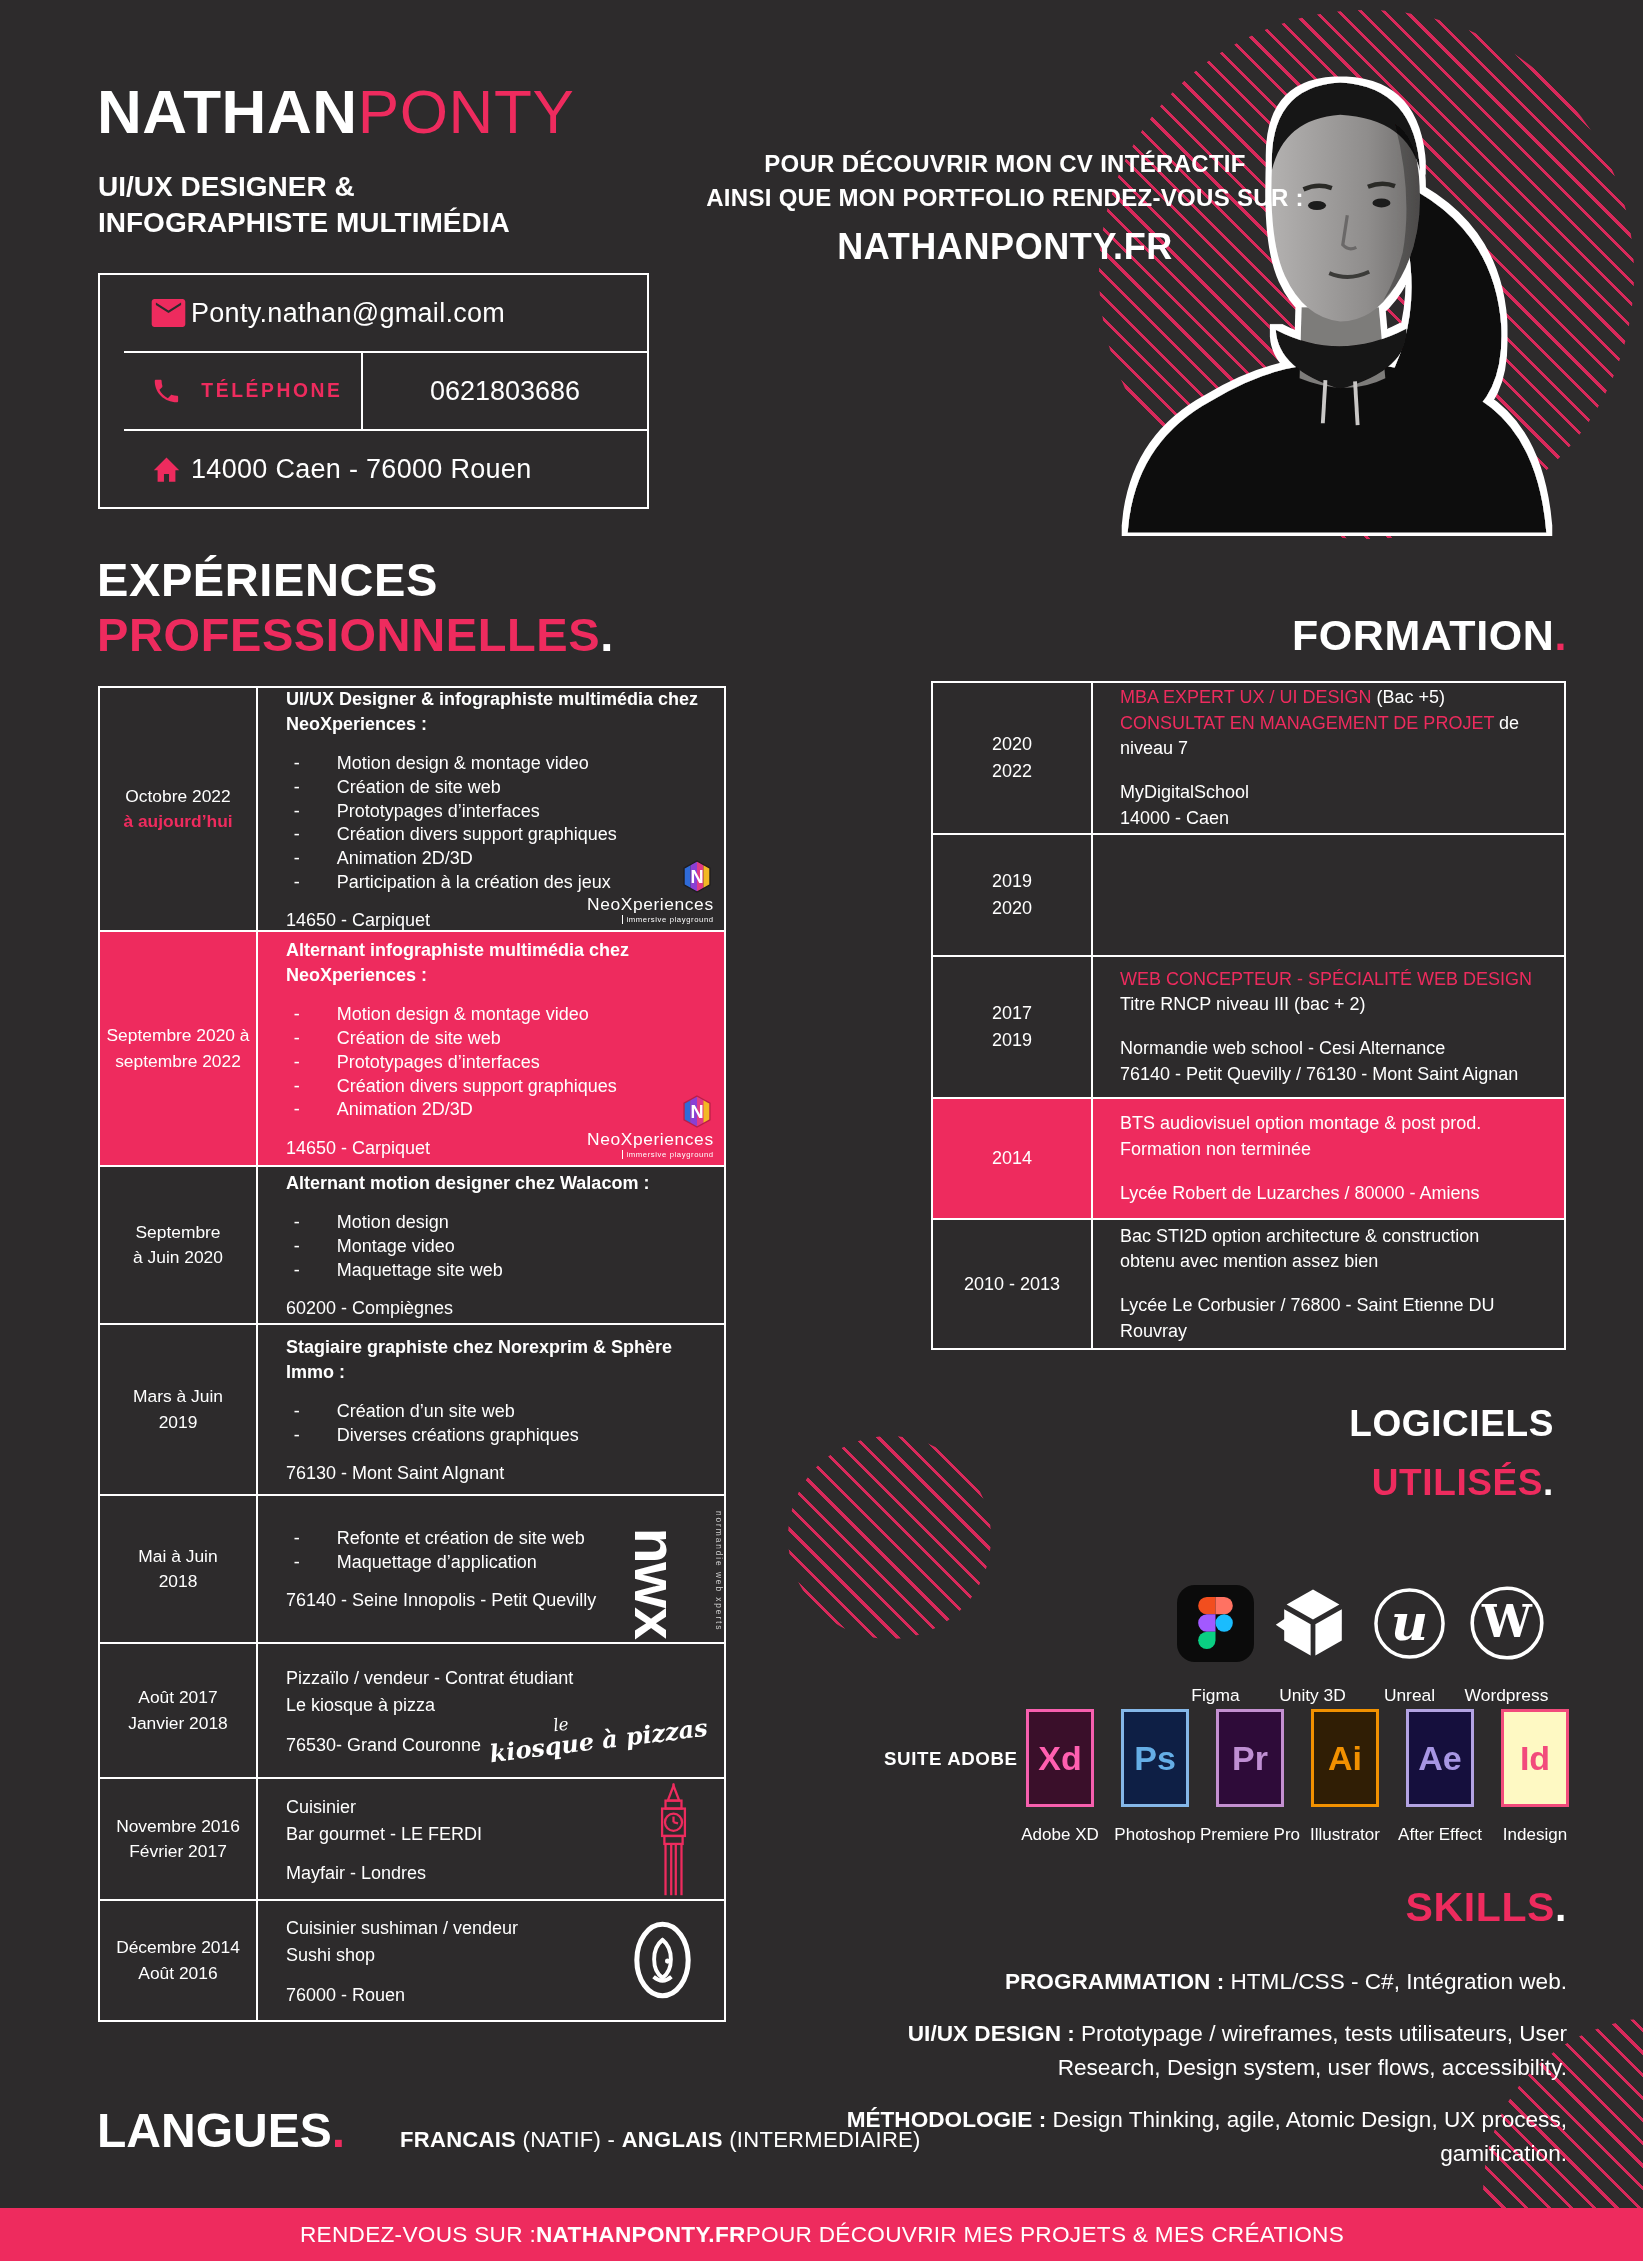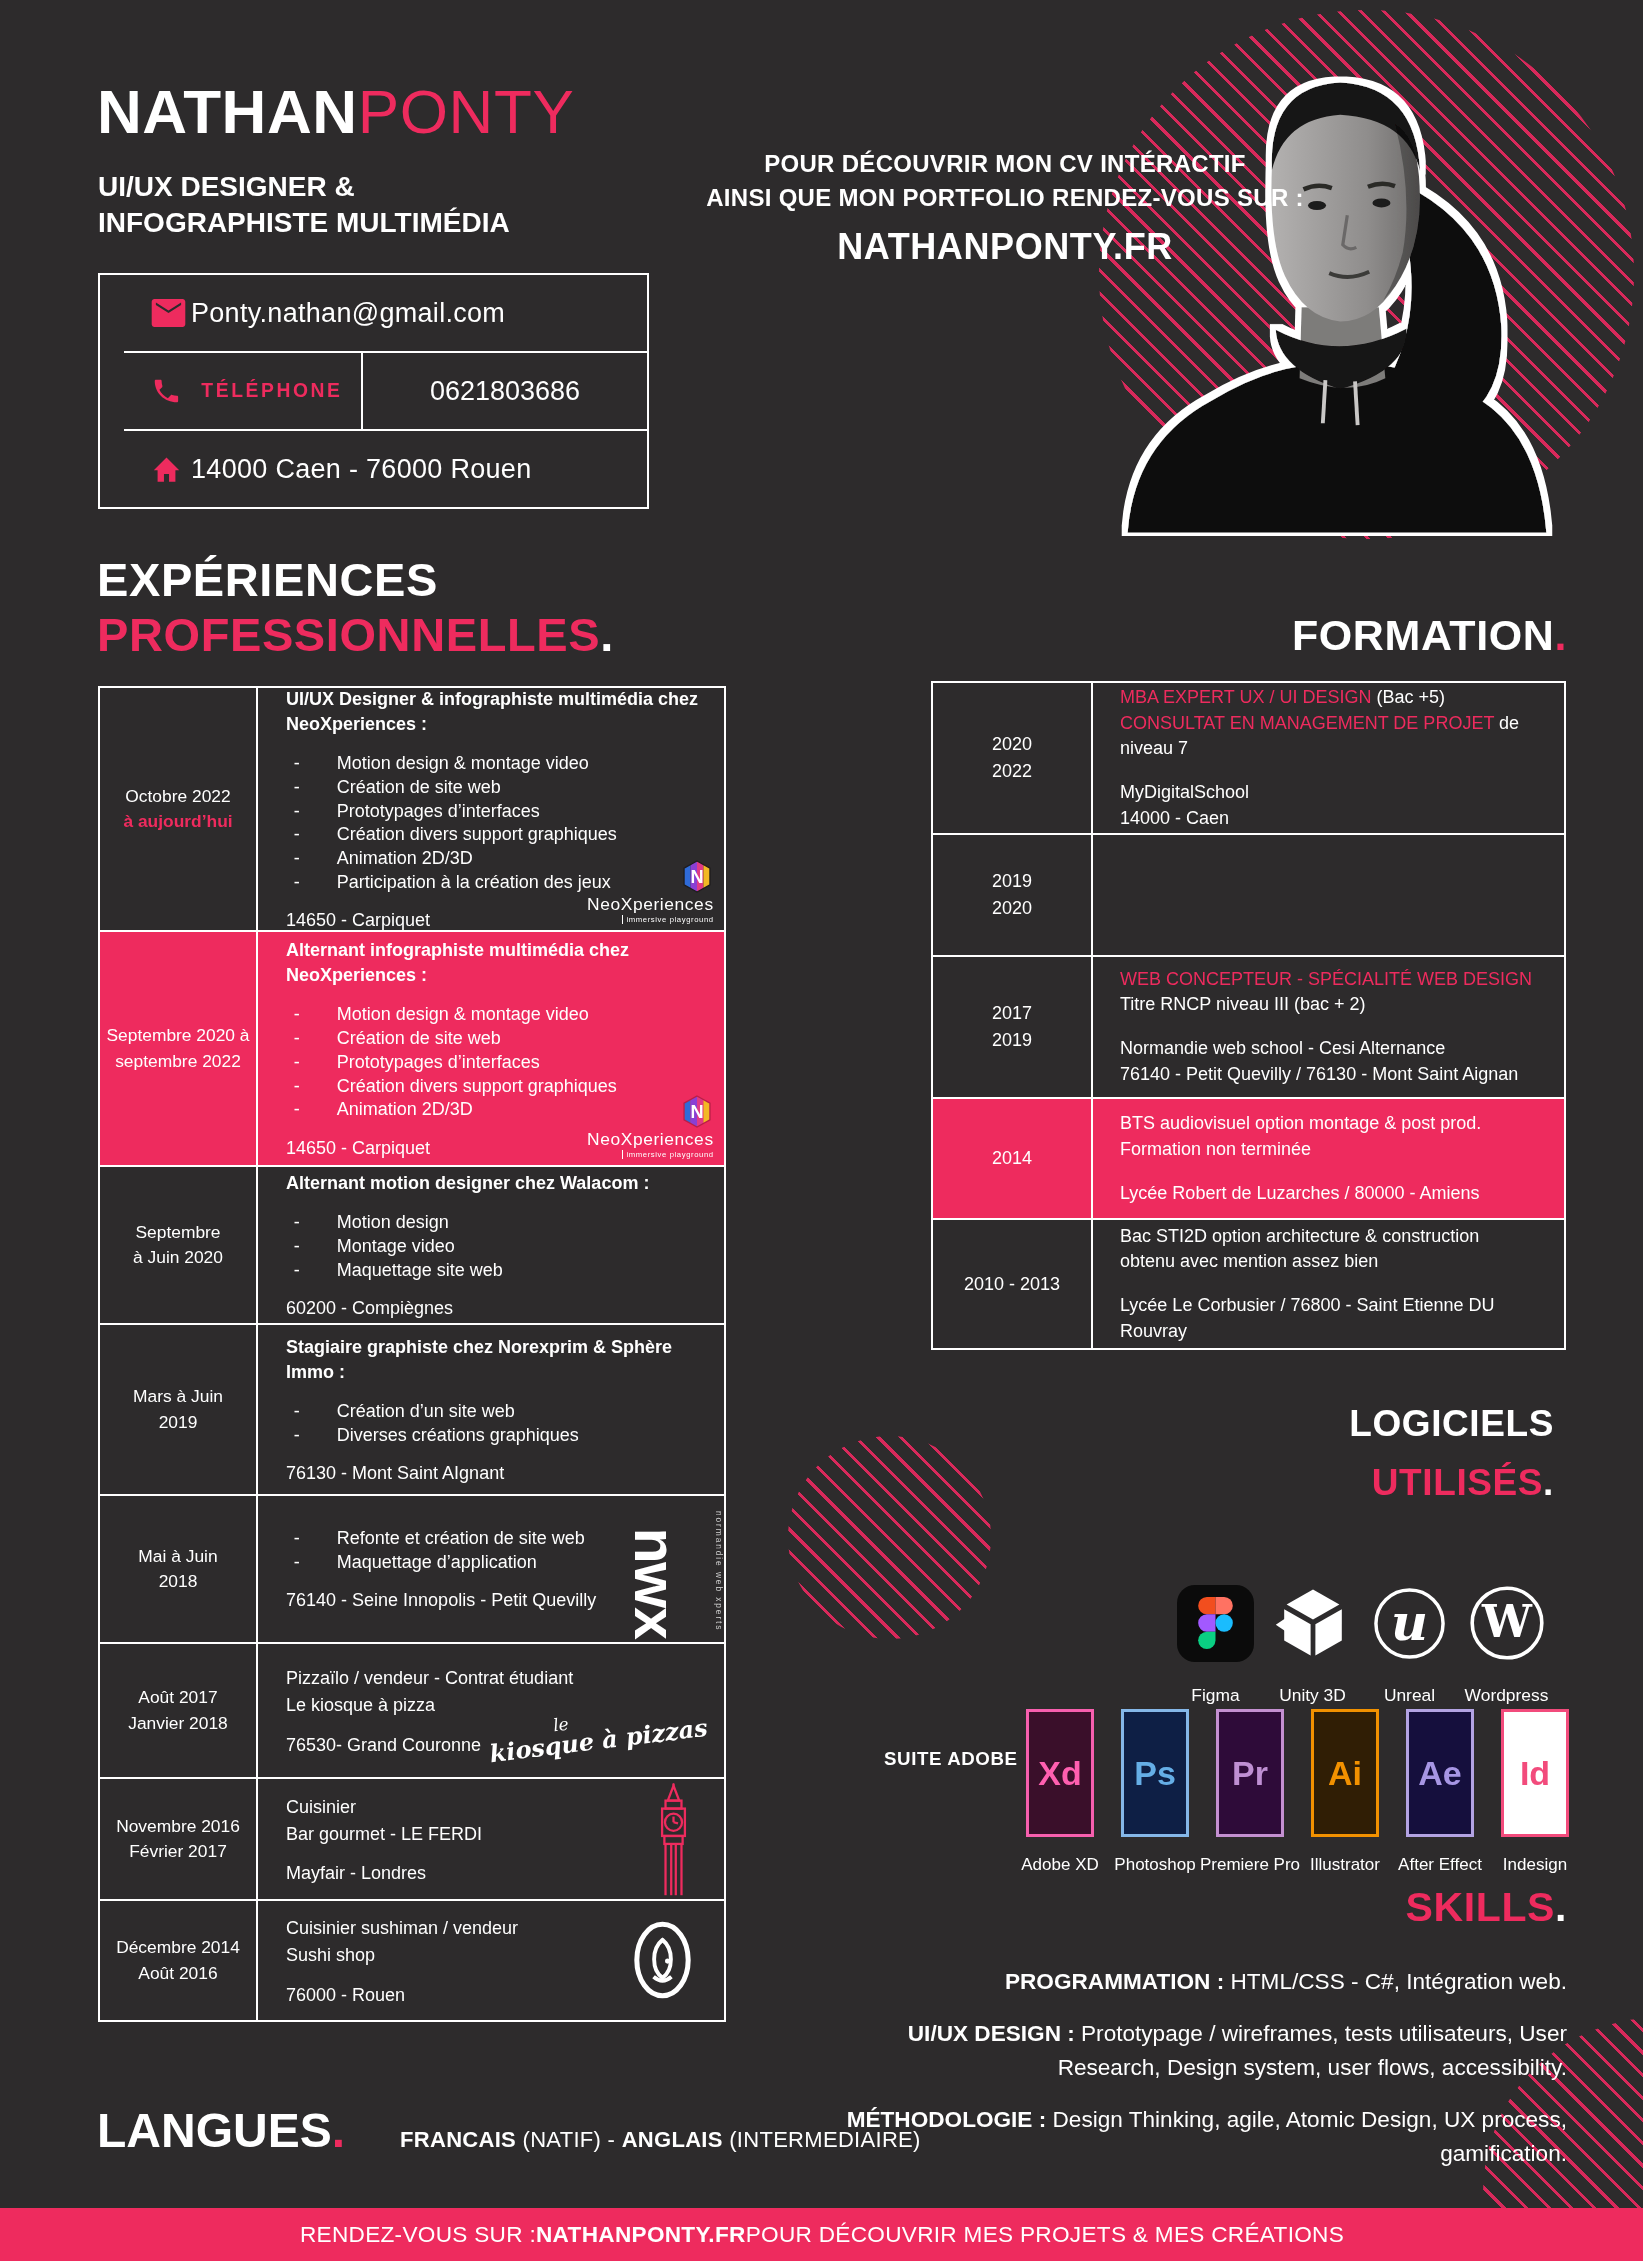--- a/index.html
+++ b/index.html
@@ -89,21 +89,21 @@
   
   .tools-row{left:1167px;top:1578px;display:flex;}
   .tool{width:97px;display:flex;flex-direction:column;align-items:center;}
   .tool-icon{height:90px;display:flex;align-items:center;justify-content:center;}
   .tool-label{font-size:17.4px;margin-top:17px;white-space:nowrap;}
   .figma-tile{width:77px;height:77px;background:#0b0b0b;border-radius:18px;display:flex;align-items:center;justify-content:center;}
 
   .adobe-label{left:884px;top:1748px;font-size:18.7px;font-weight:800;letter-spacing:0.6px;}
   .adobe-row{left:1026px;top:1709px;display:flex;gap:27px;}
   .ad-cell{width:68px;display:flex;flex-direction:column;align-items:center;}
-  .ad-box{width:68px;height:128px;border:3.2px solid #888;box-sizing:border-box;display:flex;
+  .ad-box{width:68px;height:98px;border:3.2px solid #888;box-sizing:border-box;display:flex;
           align-items:center;justify-content:center;font-size:34px;font-weight:bold;}
   .ad-label{font-size:17px;margin-top:18px;white-space:nowrap;}
 
   
   .skills-text{right:77px;top:1965px;width:761px;text-align:right;font-size:22.6px;line-height:1.5;}
   .skills-text p{margin:0 0 18px 0;}
   .skills-text .lbl{font-weight:800;}
 
   
   .langues{left:97px;top:2103px;display:flex;align-items:baseline;gap:55px;}
@@ -592,21 +592,21 @@
       </div>
       <div class="ad-label">Illustrator</div>
     </div>
     <div class="ad-cell">
       <div class="ad-box" style="border-color: rgb(179, 163, 227); background-color: rgb(21, 15, 61); color: rgb(167, 150, 228);">
         <span>Ae</span>
       </div>
       <div class="ad-label">After Effect</div>
     </div>
     <div class="ad-cell">
-      <div class="ad-box" style="border-color: rgb(242, 75, 124); background-color: #ffffff; color: rgb(242, 75, 124);">
+      <div class="ad-box" style="border-color: rgb(242, 75, 124); background-color: #fef9c3; color: rgb(242, 75, 124);">
         <span>Id</span>
       </div>
       <div class="ad-label">Indesign</div>
     </div>
   </div>
 
   <div class="abs h-big skills-heading">
     <span class="pink">SKILLS</span><span>.</span>
   </div>
   <div class="abs skills-text">

